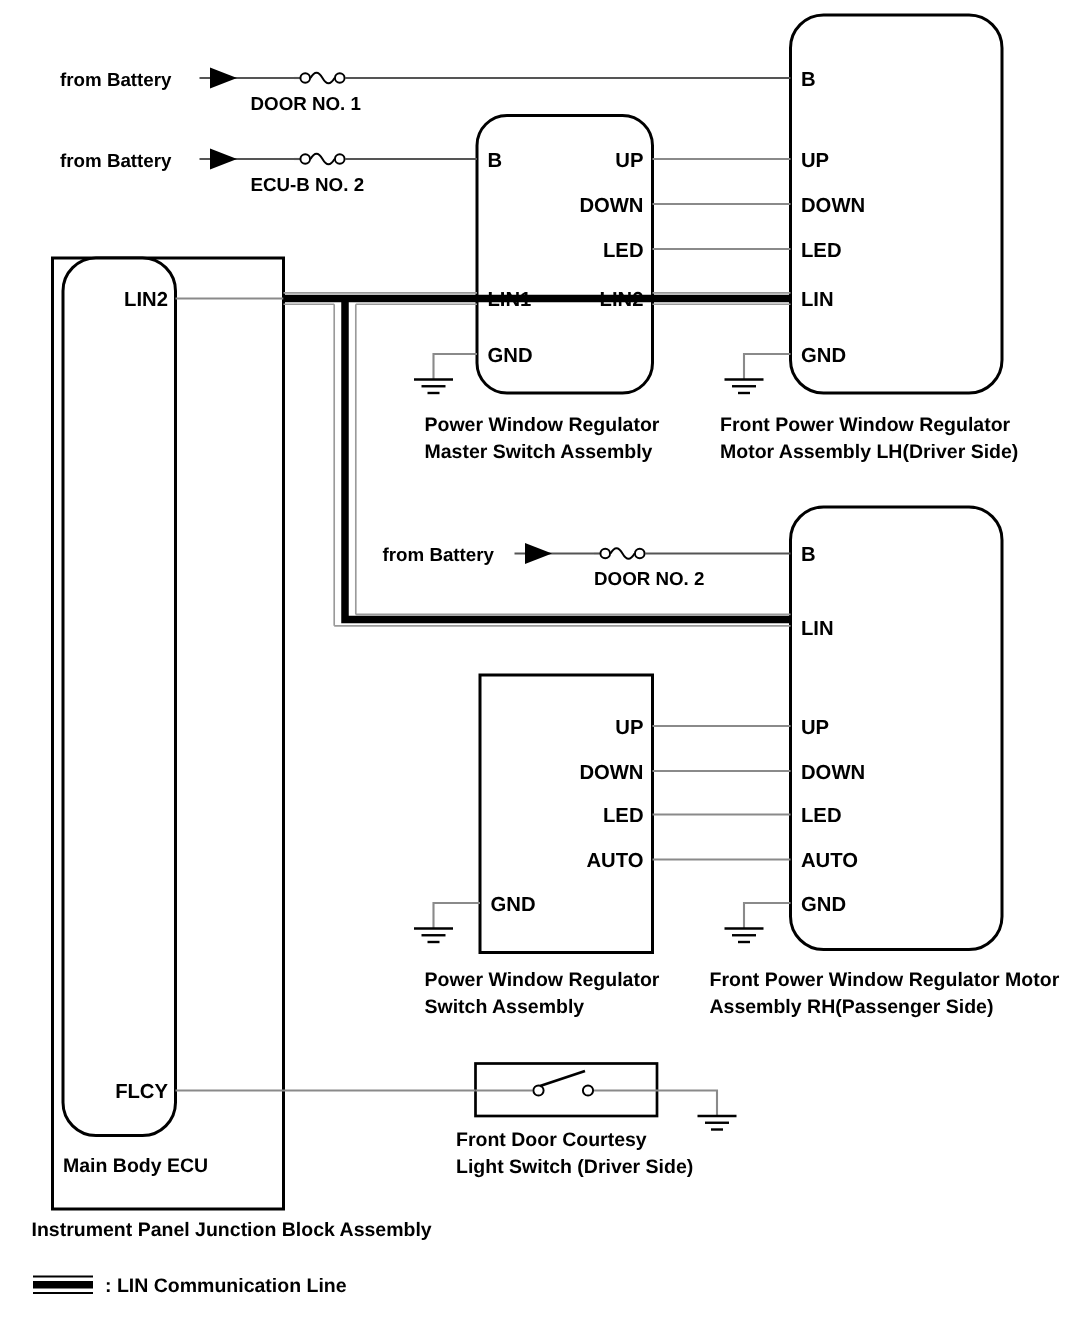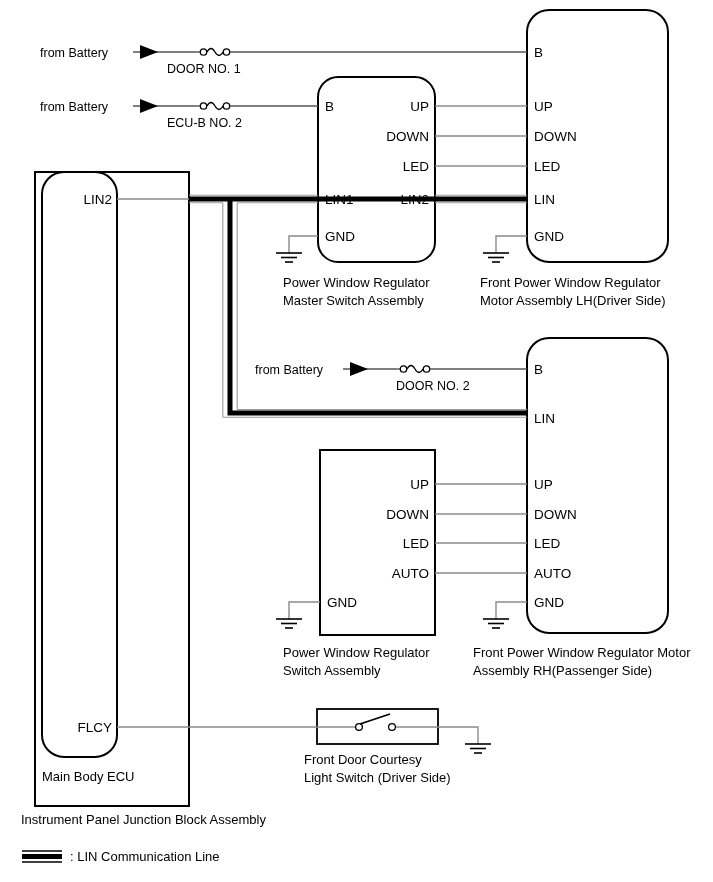--- a/index.html
+++ b/index.html
@@ -11,20 +11,21 @@
   body {
     font-family: "Liberation Sans", sans-serif;
     color: #000000;
   }
   #diagram-root {
     position: relative;
     width: 713px;
     height: 882px;
     background: #ffffff;
     overflow: hidden;
+    font-weight: bold;
   }
   svg#wiring-svg {
     position: absolute;
     top: 0;
     left: 0;
     width: 713px;
     height: 882px;
     display: block;
   }
   

